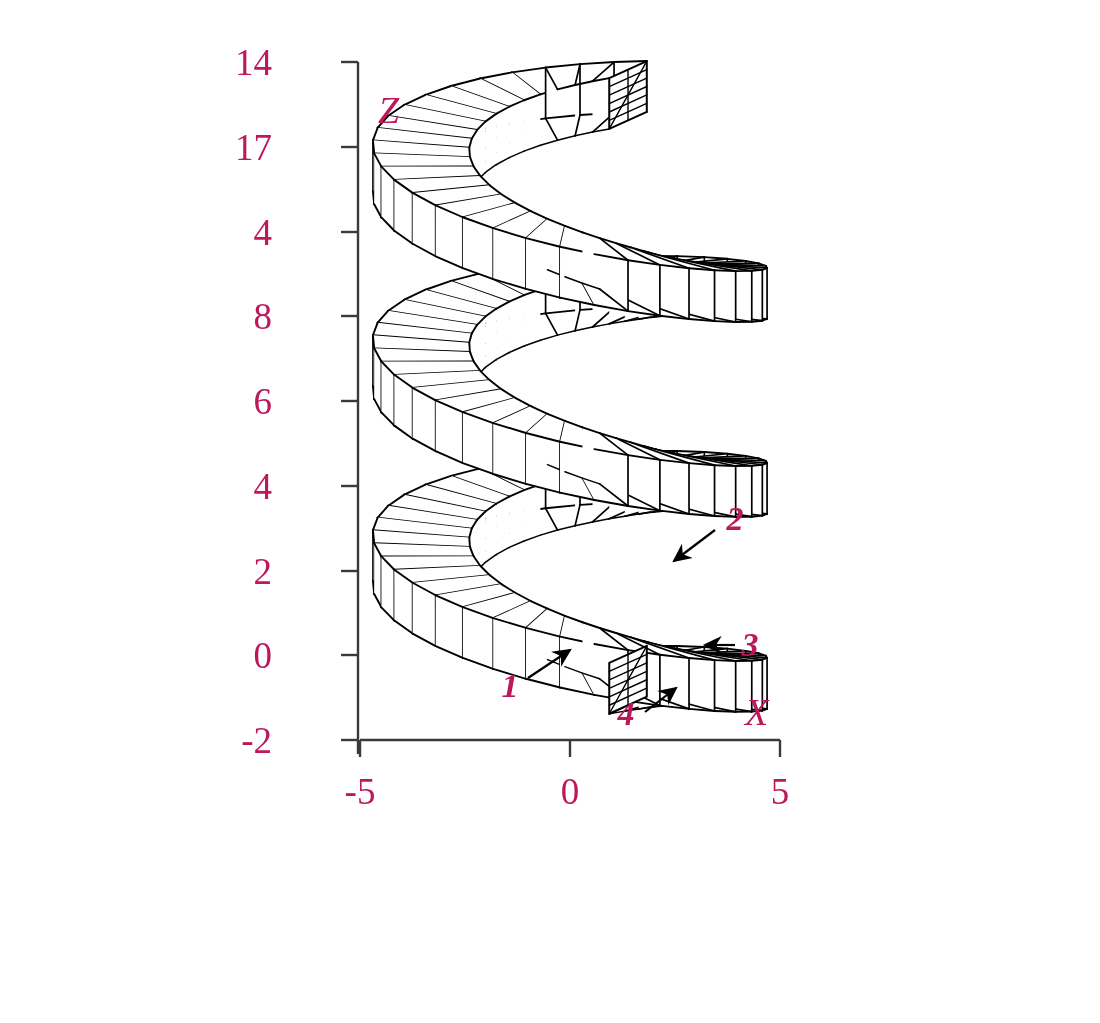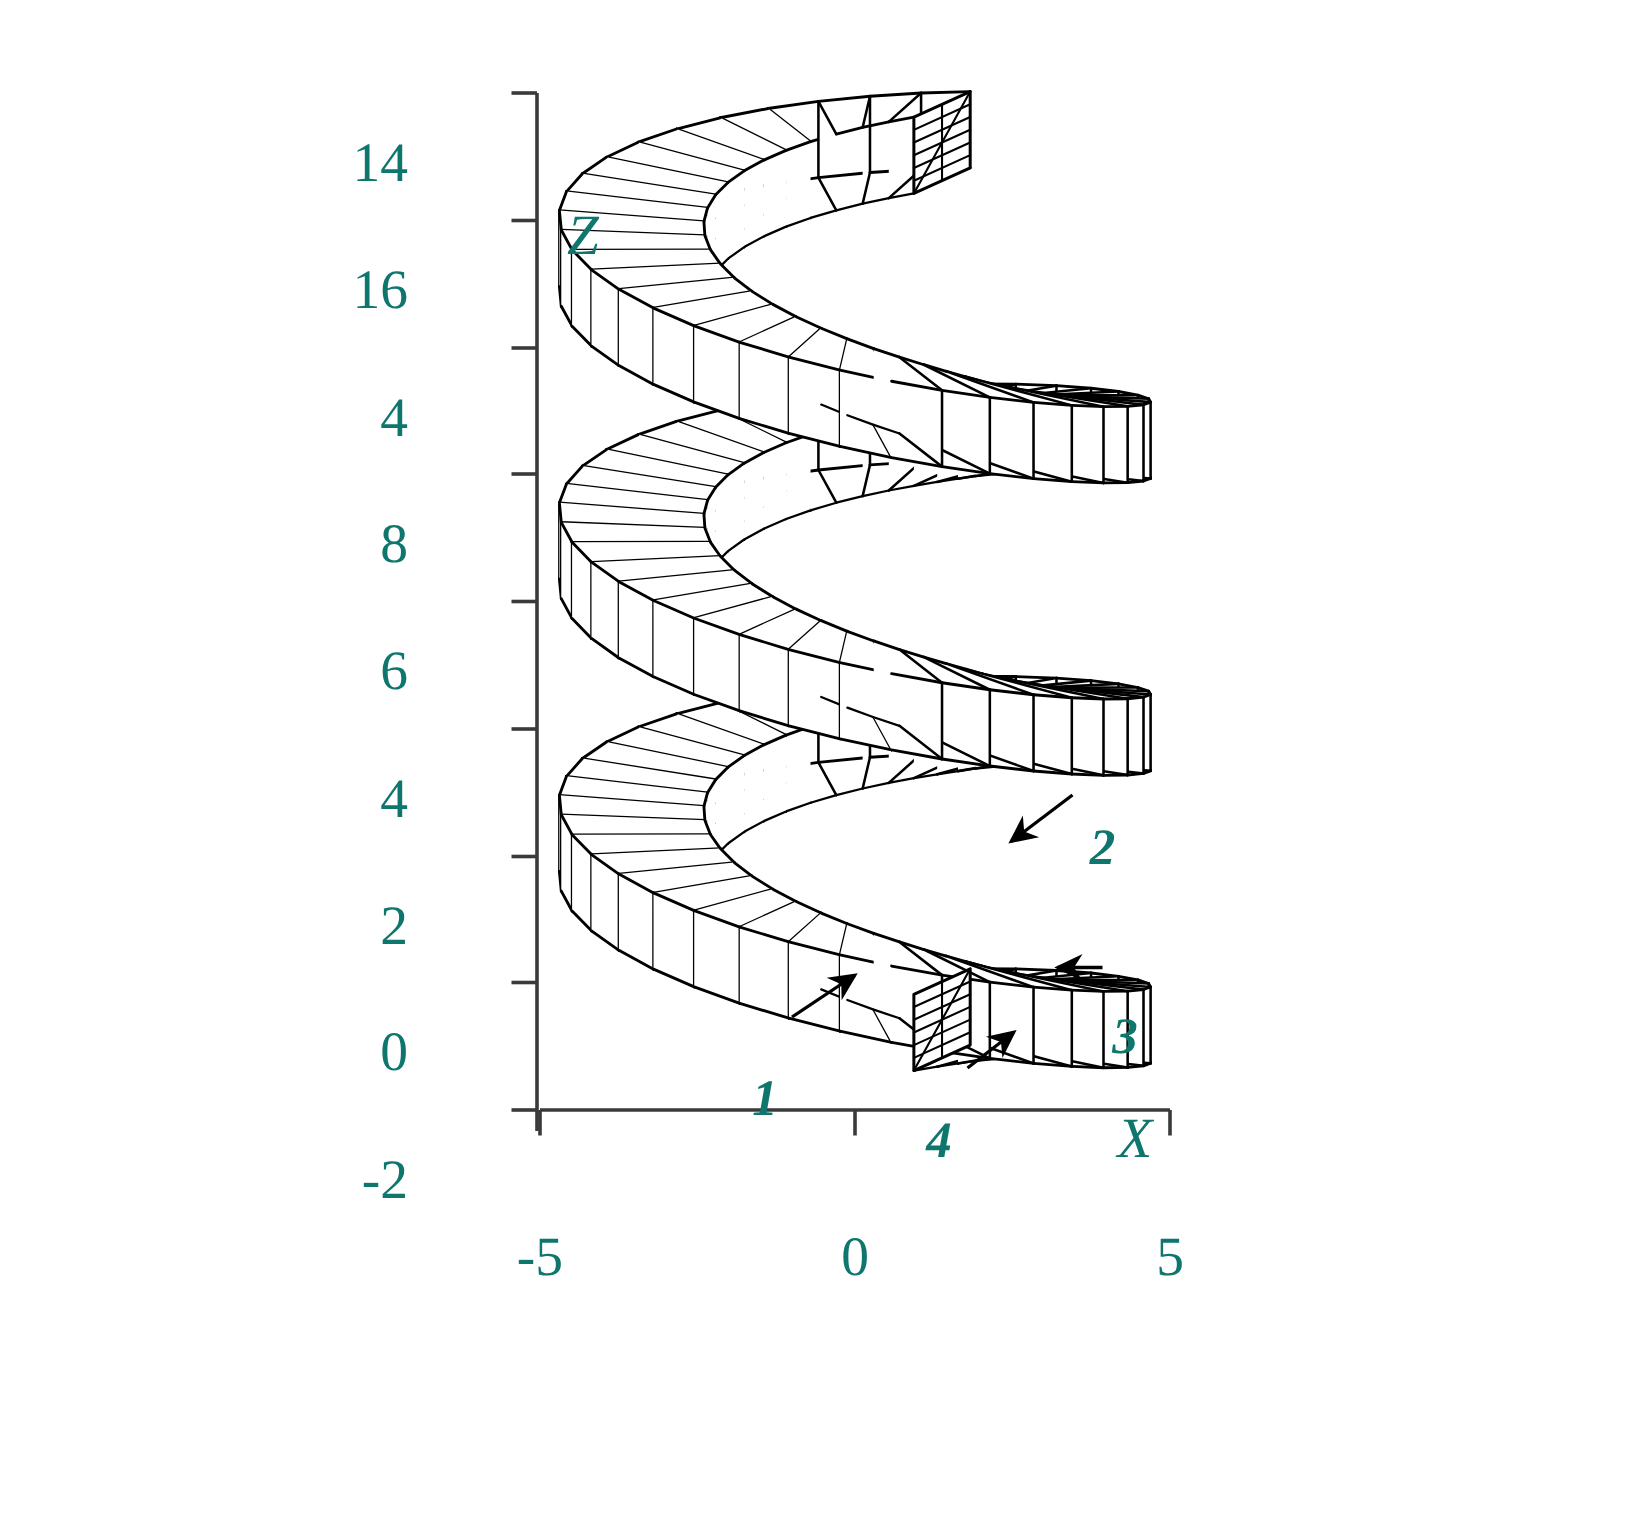--- a/index.html
+++ b/index.html
@@ -21,24 +21,23 @@
   }
   #plot-svg {
     position: absolute;
     left: 0;
     top: 0;
     width: 1100px;
     height: 1023px;
   }
   .tick-label, .axis-title, .callout-label {
     position: absolute;
-    color: #0f766e;
+    color: #be185d;
     white-space: nowrap;
     user-select: none;
-    margin-top: 47px;
   }
   .tick-label {
     font-size: 37px;
     font-family: "Liberation Serif", serif;
     text-align: right;
   }
   .ytick {
     width: 70px;
     transform: translateY(-50%);
   }
@@ -1296,21 +1295,21 @@
       </g>
     <g id="callout-layer">
         <line x1="528" y1="678" x2="570" y2="650" stroke="#000000" stroke-width="2.2" marker-end="url(#solidArrow)"></line>
         <line x1="715" y1="530" x2="674" y2="561" stroke="#000000" stroke-width="2.2" marker-end="url(#solidArrow)"></line>
         <line x1="735" y1="645" x2="705" y2="645" stroke="#000000" stroke-width="2.2" marker-end="url(#solidArrow)"></line>
         <line x1="645" y1="712" x2="676" y2="688" stroke="#000000" stroke-width="2.2" marker-end="url(#solidArrow)"></line>
       </g>
   </svg>
   <div id="labels-layer">
       <div class="tick-label ytick" style="left: 202px; top: 62px;">14</div>
-      <div class="tick-label ytick" style="left: 202px; top: 147px;">16</div>
+      <div class="tick-label ytick" style="left: 202px; top: 147px;">17</div>
       <div class="tick-label ytick" style="left: 202px; top: 232px;">4</div>
       <div class="tick-label ytick" style="left: 202px; top: 316px;">8</div>
       <div class="tick-label ytick" style="left: 202px; top: 401px;">6</div>
       <div class="tick-label ytick" style="left: 202px; top: 486px;">4</div>
       <div class="tick-label ytick" style="left: 202px; top: 571px;">2</div>
       <div class="tick-label ytick" style="left: 202px; top: 655px;">0</div>
       <div class="tick-label ytick" style="left: 202px; top: 740px;">-2</div>
       <div class="tick-label xtick" style="left: 360px; top: 770px;">-5</div>
       <div class="tick-label xtick" style="left: 570px; top: 770px;">0</div>
       <div class="tick-label xtick" style="left: 780px; top: 770px;">5</div>

